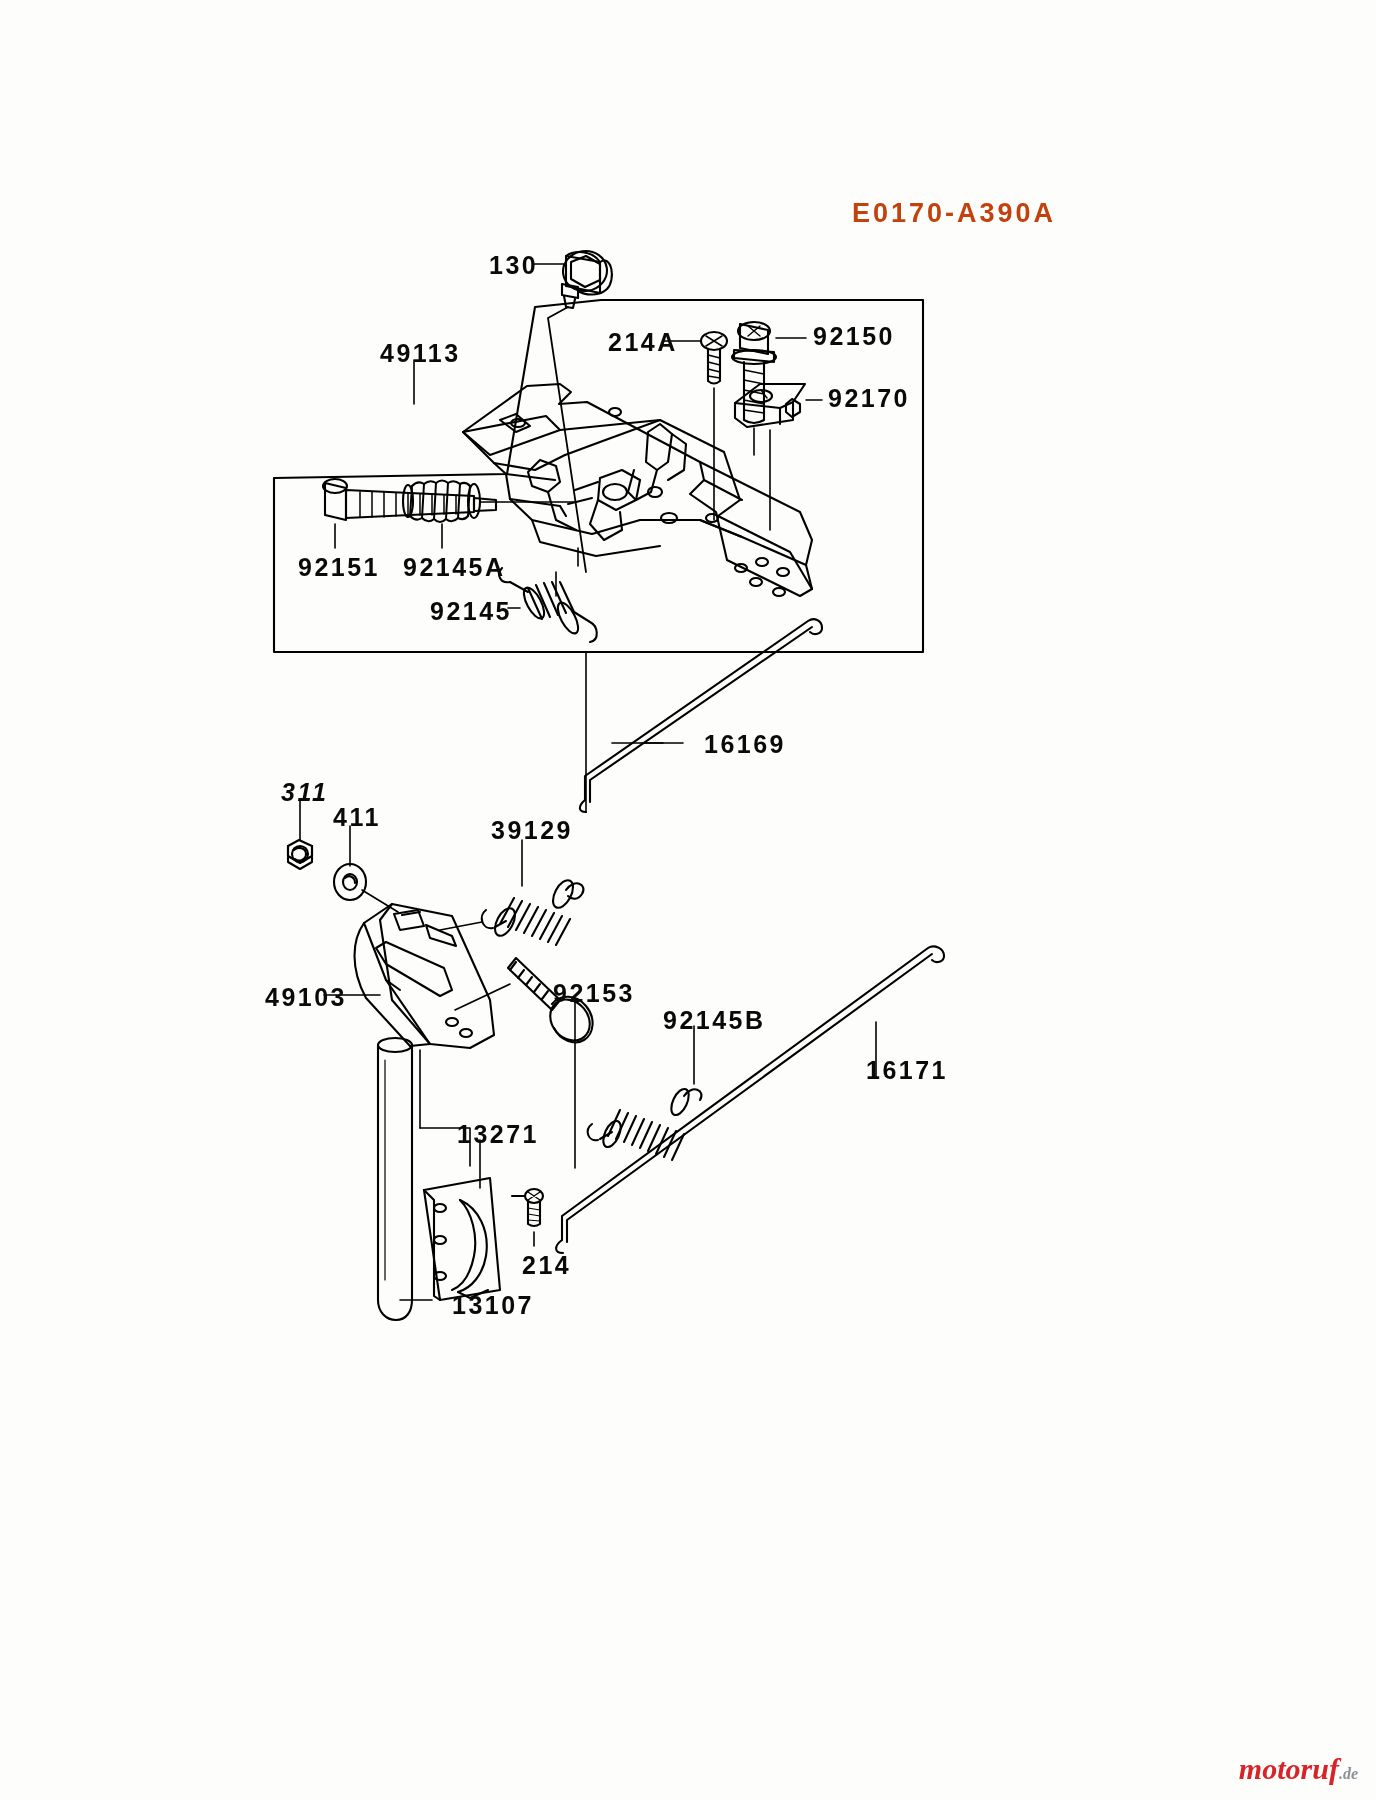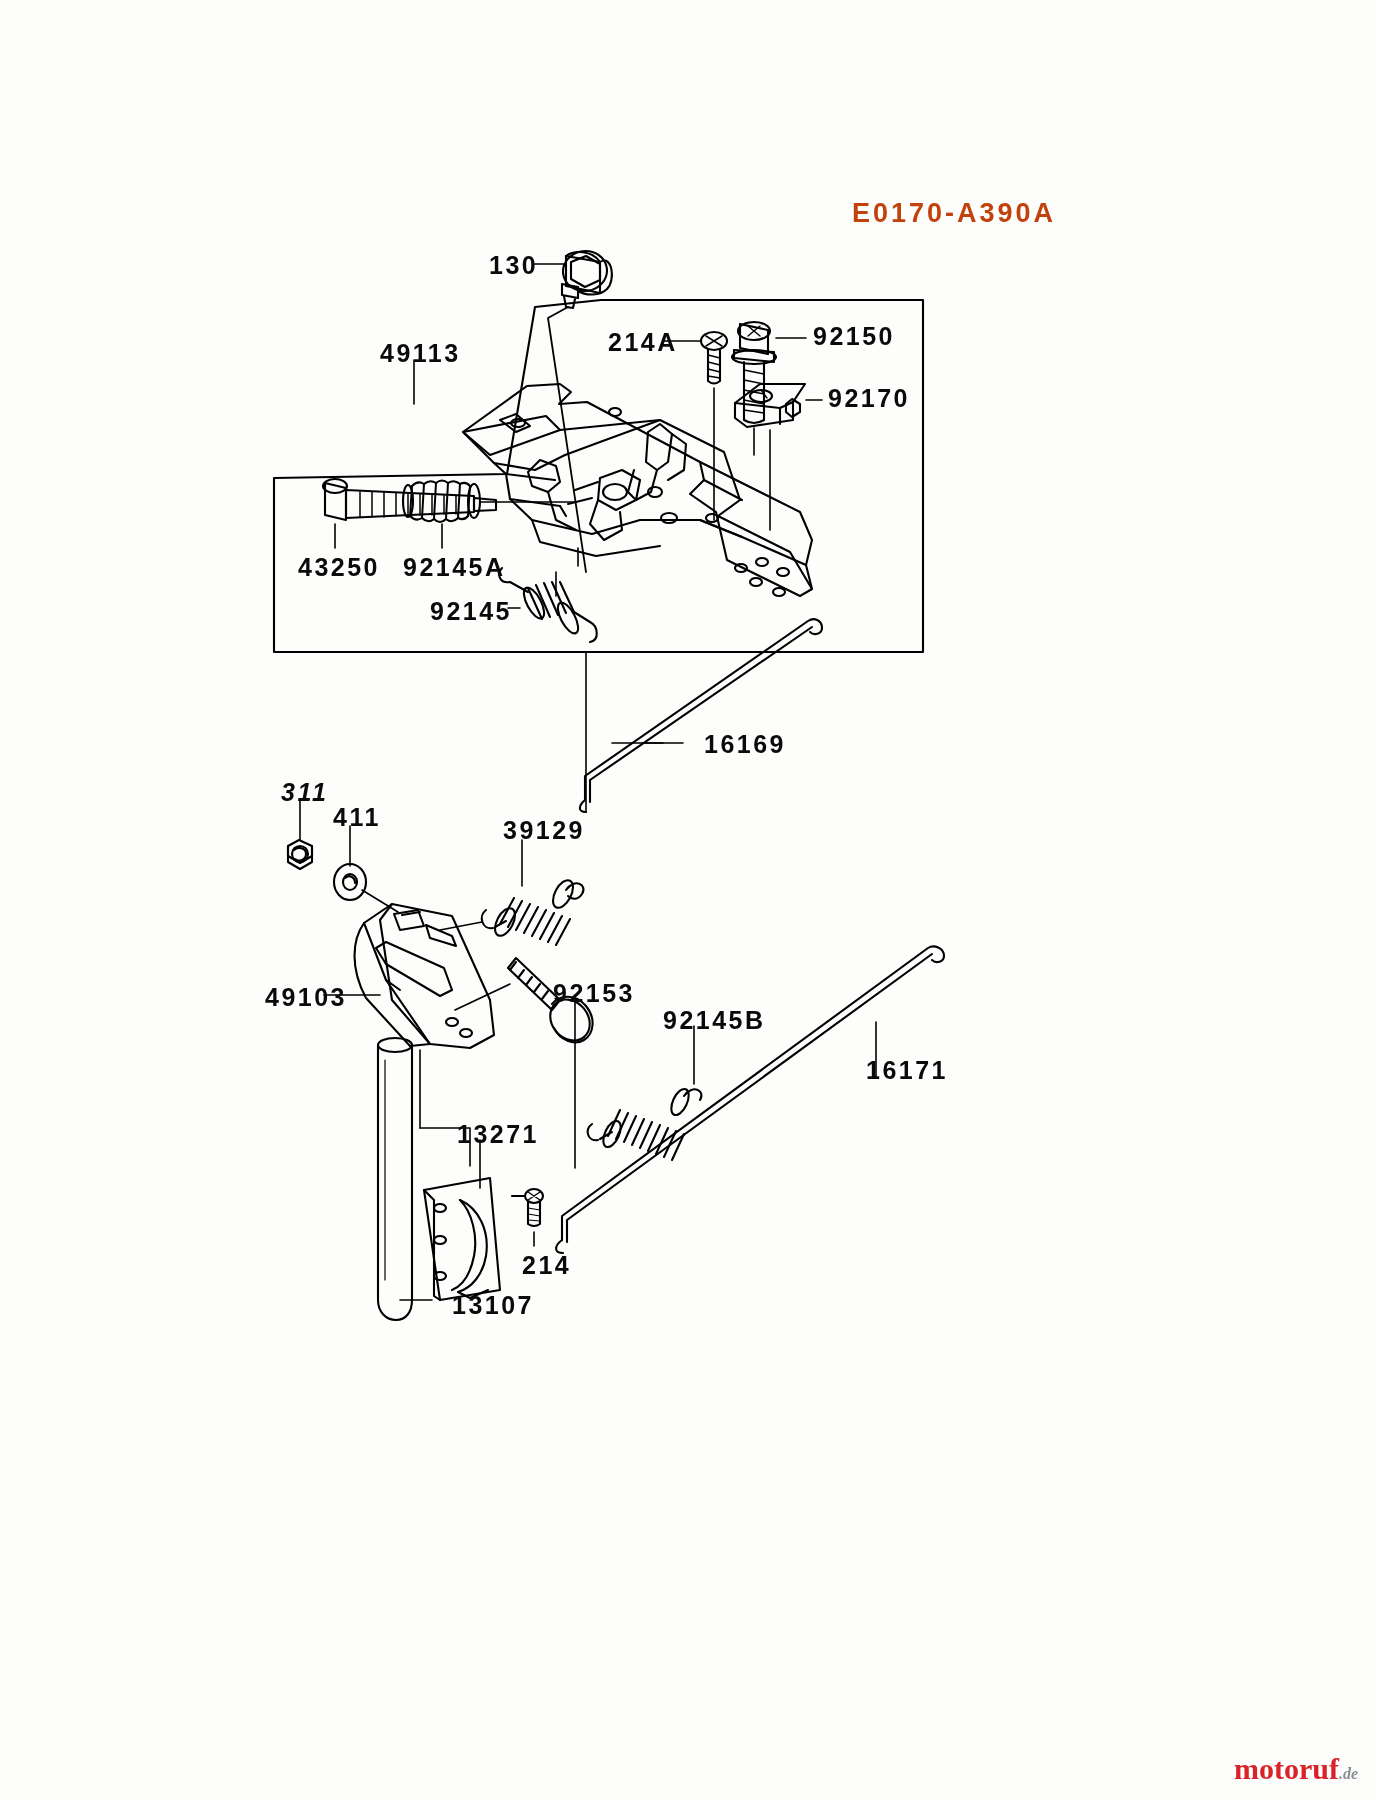--- a/index.html
+++ b/index.html
@@ -32,21 +32,21 @@
     white-space:nowrap;
   }
   #wm{
     position:absolute;
     right:18px;bottom:14px;
     font-family:"Liberation Serif", serif;
     font-size:30px;
     white-space:nowrap;
     letter-spacing:0px;
   }
-  #wm .a{color:#d8232a;font-weight:bold;}
+  #wm .a{color:#d8232a;font-weight:bold;font-style:italic;}
   #wm .b{color:#8a8f96;font-weight:bold;font-style:italic;font-size:16px;}
 </style>
 </head>
 <body>
 
 <div id="sheet">
 
   <svg class="draw" viewBox="0 0 1376 1800">
     <g fill="none" stroke="#000" stroke-width="2.1" stroke-linejoin="round" stroke-linecap="round">
 
@@ -296,33 +296,33 @@
   <div class="lbl" style="left:489px;top:253px;">130</div>
 
   <div class="lbl" style="left:380px;top:341px;">49113</div>
 
   <div class="lbl" style="left:608px;top:330px;">214A</div>
 
   <div class="lbl" style="left:813px;top:324px;">92150</div>
 
   <div class="lbl" style="left:828px;top:386px;">92170</div>
 
-  <div class="lbl" style="left:298px;top:555px;">43250</div>
+  <div class="lbl" style="left:298px;top:555px;">92151</div>
 
   <div class="lbl" style="left:403px;top:555px;">92145A</div>
 
   <div class="lbl" style="left:430px;top:599px;">92145</div>
 
   <div class="lbl" style="left:704px;top:732px;">16169</div>
 
   <div class="lbl" style="left:281px;top:780px;font-style:italic;">311</div>
 
   <div class="lbl" style="left:333px;top:805px;">411</div>
 
-  <div class="lbl" style="left:503px;top:818px;text-align:right;">39129</div>
+  <div class="lbl" style="left:491px;top:818px;text-align:right;">39129</div>
 
   <div class="lbl" style="left:553px;top:981px;">92153</div>
 
   <div class="lbl" style="left:663px;top:1008px;">92145B</div>
 
   <div class="lbl" style="left:866px;top:1058px;">16171</div>
 
   <div class="lbl" style="left:265px;top:985px;">49103</div>
 
   <div class="lbl" style="left:457px;top:1122px;">13271</div>

